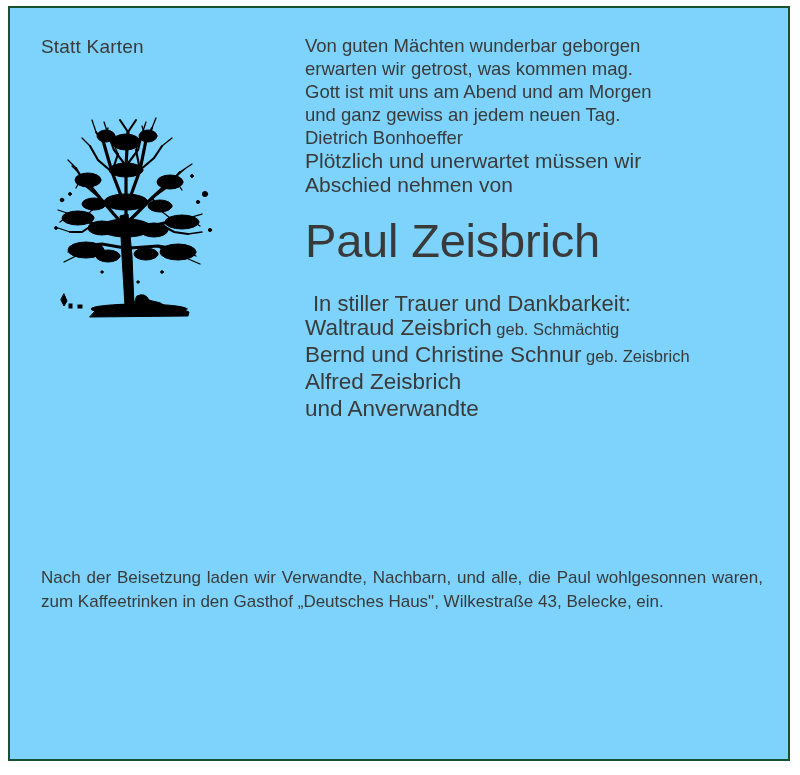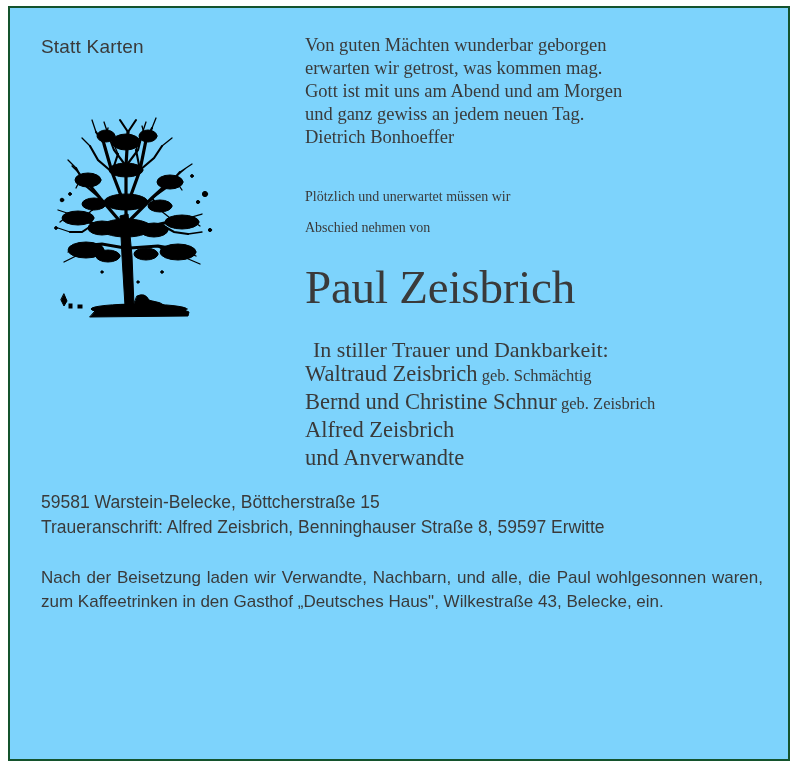--- a/index.html
+++ b/index.html
@@ -51,39 +51,37 @@
     height: 230px;
   }
   .tree-wrap svg { display: block; width: 100%; height: 100%; }
 
   
   .right-col {
     position: absolute;
     left: 295px;
     top: 26px;
     width: 385px;
-    font-family: Liberation Serif, serif;
   }
 
   .poem {
     font-size: 18.5px;
     line-height: 23px;
     white-space: pre-line;
   }
   .poem-author {
     font-size: 18.5px;
     line-height: 23px;
     text-align: left;
     margin-top: 0px;
   }
 
   .farewell {
-    margin-top: 32px;
-    font-size: 14px;
-    line-height: 31px;
+    font-size: 21px;
+    line-height: 24px;
     white-space: pre-line;
   }
 
   .deceased-name {
     margin-top: 18px;
     font-size: 47px;
     line-height: 52px;
     font-weight: 300;
     letter-spacing: -0.2px;
     white-space: nowrap;
@@ -273,21 +271,19 @@
         <div class="survivor-line">
           <span>Alfred Zeisbrich</span><span class="nee"></span>
         </div>
         <div class="survivor-line">
           <span>und Anverwandte</span><span class="nee"></span>
         </div>
       </div>
 
     </div>
 
-    <div class="address-block">59581 Warstein-Belecke, Böttcherstraße 15
-Traueranschrift: Alfred Zeisbrich, Benninghauser Straße 8, 59597 Erwitte</div>
 
     <div class="paragraphs">
       <p class="para">Nach der Beisetzung laden wir Verwandte, Nachbarn, und alle, die Paul wohlgesonnen waren, zum Kaffeetrinken in den Gasthof „Deutsches Haus", Wilkestraße 43, Belecke, ein.</p>
     </div>
 
   </div>
 </div>
 
 </body></html>

